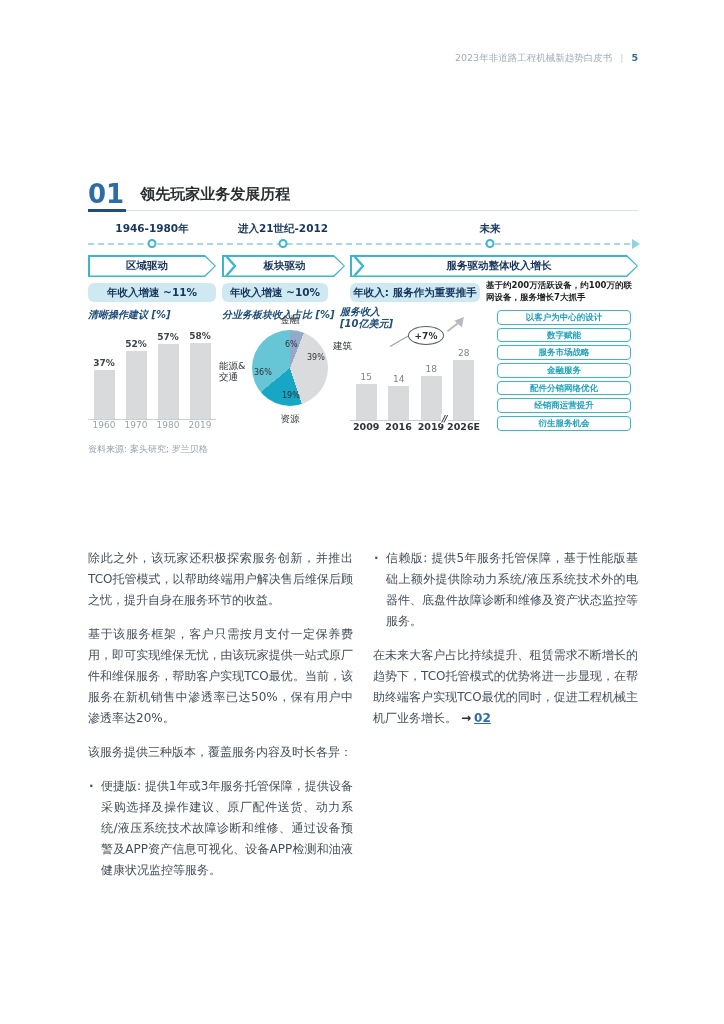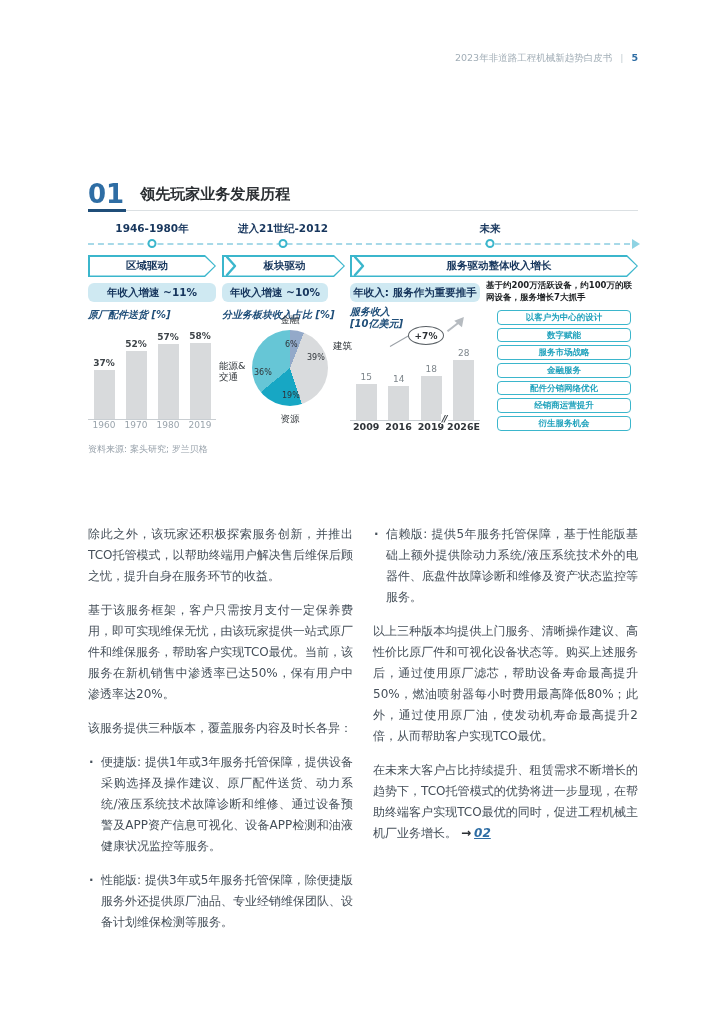--- a/index.html
+++ b/index.html
@@ -53,25 +53,25 @@
   .pie-lbl { position:absolute; font-size:9.5px; color:#2f3439; white-space:nowrap;text-align:center; }
   .pie-pct { position:absolute; font-size:8px; color:#2f3439; }
   .lbl-energy { white-space:normal; width:32px; word-break:break-all; line-height:11px; text-align:left; }
   
   .levers { position:absolute; left:409px; top:88px; width:134px; }
   .lever { height:14.5px; line-height:13px; border:1px solid #3bb6cc; border-radius:4px; background:#fff; text-align:center; font-size:8.5px; font-weight:bold; color:#22a3bd; margin-bottom:3.2px; overflow:hidden; }
   
   .source { position:absolute; left:88px; top:443px; font-size:9px; color:#98a2ab; }
   
   .cols { position:absolute; left:88px; top:524px; width:550px; display:flex; gap:20px; }
-  .col { flex:1; font-size:12px; color:#454f59; line-height:1.75; text-align:justify; }
+  .col { flex:1; font-size:12px; color:#454f59; line-height:1.75; text-align:justify;margin-top:24px; }
   .col p { margin-bottom:13px; }
   .blt { position:relative; padding-left:13px; margin-bottom:13px; }
   .blt::before { content:"·"; position:absolute; left:1px; top:0; font-weight:bold; color:#454f59; }
-  .golink { white-space:nowrap;font-style:italic; }
+  .golink { white-space:nowrap; }
   .go-arrow { color:#2b2f33; font-weight:bold; margin:0 3px 0 4px; }
   .goto { color:#2e6da4; font-weight:bold; text-decoration:underline; cursor:pointer; }
 </style>
 </head>
 <body>
 
 <div class="page">
 
   <div class="hdr">
     <span>2023年非道路工程机械新趋势白皮书</span><span class="div">|</span><span class="pg">5</span>
@@ -110,23 +110,23 @@
     <div class="chev" style="left:262px;width:288px">
       <div class="shape"></div>
       <div class="lab" style="padding-left:20px">服务驱动整体收入增长</div>
     </div>
 
     <div class="banner" style="left:0;width:128px">年收入增速 ~11%</div>
     <div class="banner" style="left:134px;width:106px">年收入增速 ~10%</div>
     <div class="banner" style="left:262px;width:130px">年收入: 服务作为重要推手</div>
     <div class="fig-note">基于约200万活跃设备，约100万的联网设备，服务增长7大抓手</div>
 
-    <div class="chart-title" style="left:0;top:87px">原厂配件送货 [%]</div>
+    <div class="chart-title" style="left:0;top:87px">清晰操作建议 [%]</div>
     <div class="chart-title" style="left:134px;top:87px">分业务板块收入占比 [%]</div>
-    <div class="chart-title" style="left:262px;top:84px">
+    <div class="chart-title" style="left:252px;top:84px">
       <span style="display:block">服务收入</span>
       <span style="display:block">[10亿美元]</span>
     </div>
 
     <div id="chart-us" class="barchart" style="left:0;top:106px;width:128px">
       <div class="bars" style="height:92px">
           <div class="bar-col">
             <div class="bar-val">37%</div>
             <div class="bar-rect" style="height: 48.6286px; background: rgb(216, 218, 220);"></div>
           </div>
@@ -209,24 +209,22 @@
   </div>
 
   <div class="source">资料来源: 案头研究; 罗兰贝格</div>
 
   <div class="cols">
     <div class="col">
       <p>除此之外，该玩家还积极探索服务创新，并推出TCO托管模式，以帮助终端用户解决售后维保后顾之忧，提升自身在服务环节的收益。</p>
       <p>基于该服务框架，客户只需按月支付一定保养费用，即可实现维保无忧，由该玩家提供一站式原厂件和维保服务，帮助客户实现TCO最优。当前，该服务在新机销售中渗透率已达50%，保有用户中渗透率达20%。</p>
       <p>该服务提供三种版本，覆盖服务内容及时长各异：</p>
       <div class="blt">便捷版: 提供1年或3年服务托管保障，提供设备采购选择及操作建议、原厂配件送货、动力系统/液压系统技术故障诊断和维修、通过设备预警及APP资产信息可视化、设备APP检测和油液健康状况监控等服务。</div>
-      <div class="blt">性能版: 提供3年或5年服务托管保障，除便捷版服务外还提供原厂油品、专业经销维保团队、设备计划维保检测等服务。</div>
     </div>
     <div class="col">
       <div class="blt">信赖版: 提供5年服务托管保障，基于性能版基础上额外提供除动力系统/液压系统技术外的电器件、底盘件故障诊断和维修及资产状态监控等服务。</div>
-      <p>以上三种版本均提供上门服务、清晰操作建议、高性价比原厂件和可视化设备状态等。购买上述服务后，通过使用原厂滤芯，帮助设备寿命最高提升50%，燃油喷射器每小时费用最高降低80%；此外，通过使用原厂油，使发动机寿命最高提升2倍，从而帮助客户实现TCO最优。</p>
       <p>
         <span>在未来大客户占比持续提升、租赁需求不断增长的趋势下，TCO托管模式的优势将进一步显现，在帮助终端客户实现TCO最优的同时，促进工程机械主机厂业务增长。</span><span class="golink"><span class="go-arrow">→</span><a class="goto">02</a></span>
       </p>
     </div>
   </div>
 
 </div>
 
 </body></html>

